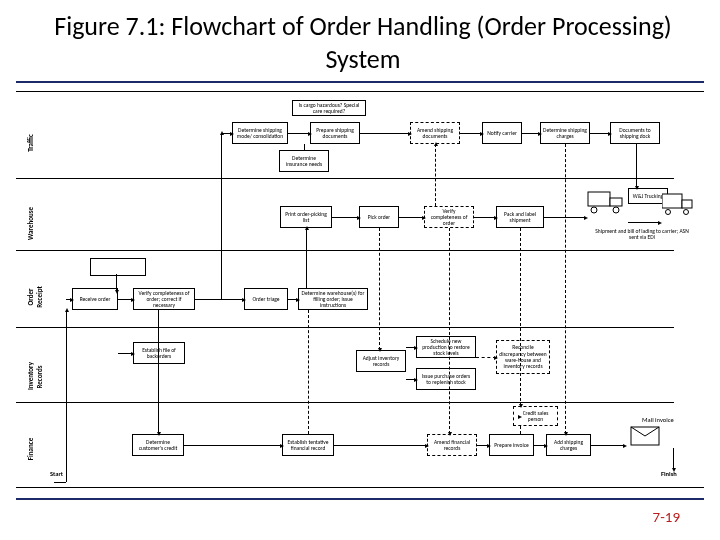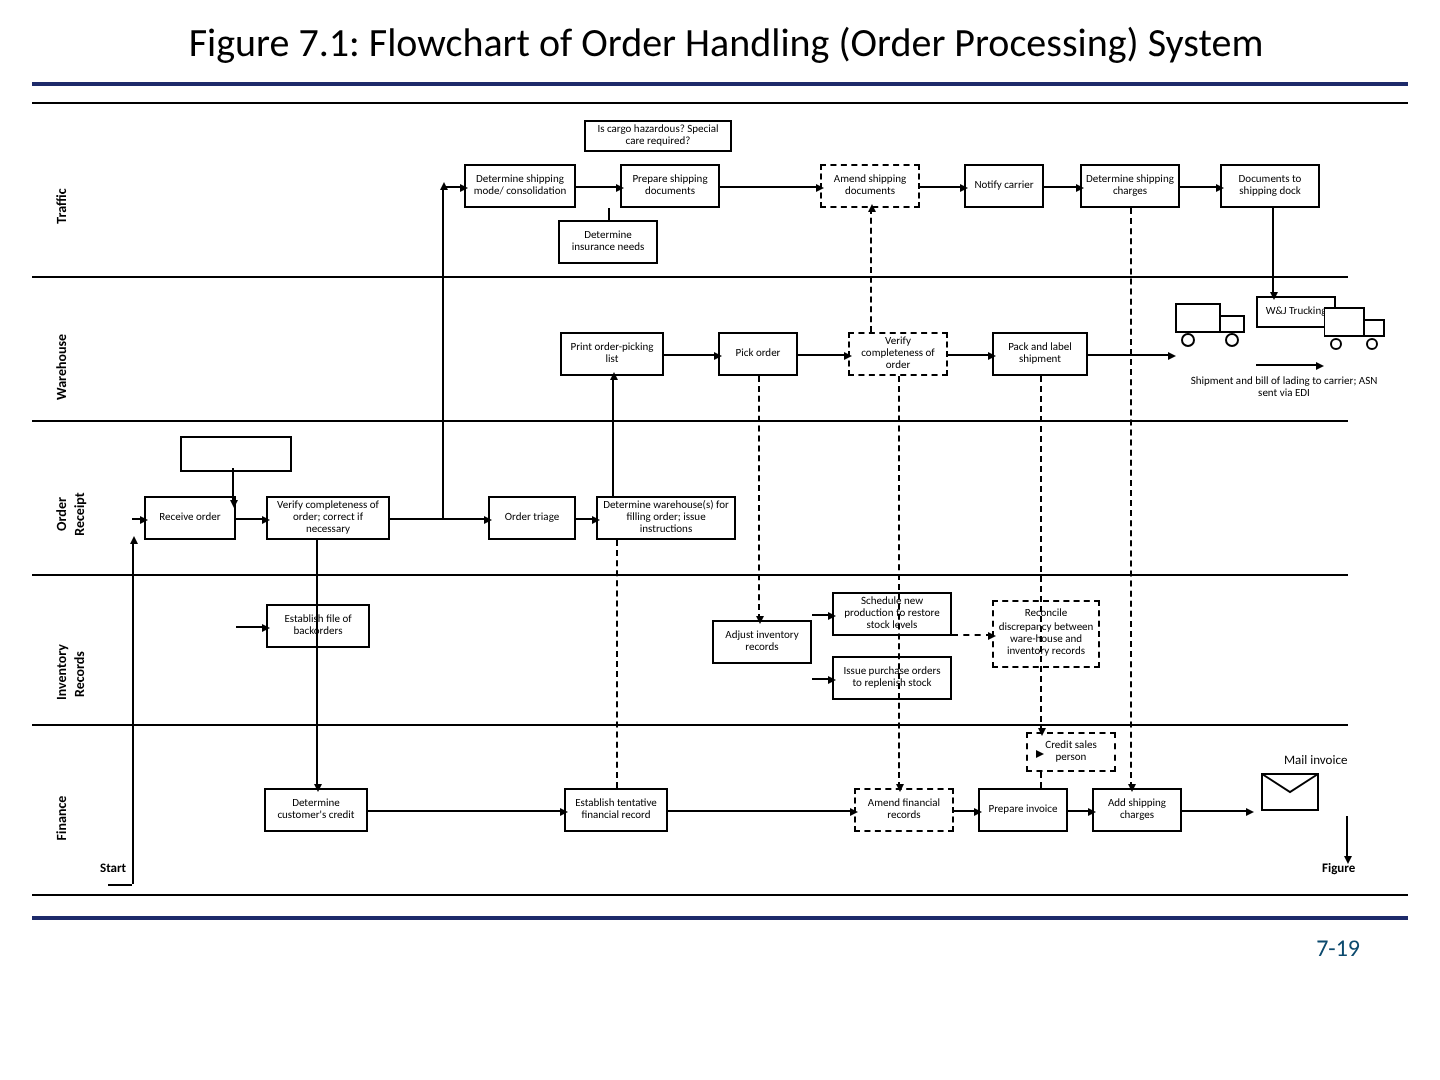--- a/index.html
+++ b/index.html
@@ -1,19 +1,19 @@
 <!DOCTYPE html>
 <html><head>
 <meta charset="utf-8">
 <style>
   body { margin:0; font-family: Calibri, Arial, sans-serif; width:720px; height:540px; background:#fff; }
-  .title { font-size:20px; text-align:center; padding:10px 30px 4px 36px; line-height:1.25; }
+  .title { font-size:26px; text-align:center; padding:10px 30px 4px 36px; line-height:1.25; }
   .hr-thick { height:2px; background:#1d2a6a; margin:2px 16px 8px 16px; }
   .hr-thick2 { height:2px; background:#1d2a6a; margin:10px 16px 4px 16px; }
-  .pagefoot { font-size:12px; text-align:right; padding:4px 40px 0 0; color:#0c4a6e; }
+  .pagefoot { font-size:15px; text-align:right; padding:4px 40px 0 0; color:#b91c1c; }
   .canvas { position:relative; margin:0 16px; border-top:1.5px solid #000; border-bottom:1.5px solid #000; height:395px; }
   .lane-line { position:absolute; left:0; right:30px; height:0; border-top:1px solid #000; }
   .lane-label { position:absolute; left:4px; width:26px; font-size:7px; font-weight:bold; color:#000; transform:rotate(-90deg); transform-origin:left top; text-align:center; }
   .box { position:absolute; border:1px solid #000; background:#fff; font-size:5.5px; line-height:1.15; text-align:center; display:flex; align-items:center; justify-content:center; padding:1px 2px; box-sizing:border-box; }
   .dashedbox { border-style:dashed; }
   .txt { position:absolute; font-size:6.5px; color:#000; }
   .txt-bold { font-weight:bold; }
   .arrow-h { position:absolute; height:0; border-top:1px solid #000; }
   .arrow-h.dash { border-top:1px dashed #000; }
   .arrow-v { position:absolute; width:0; border-left:1px solid #000; }
@@ -36,21 +36,21 @@
   <div class="lane-line" style="top:235px"></div>
   <div class="lane-line" style="top:310px"></div>
 
   <div class="lane-label" style="top:64px;left:10px">Traffic</div>
   <div class="lane-label" style="top:148px;left:10px">Warehouse</div>
   <div class="lane-label" style="top:218px;left:10px">Order Receipt</div>
   <div class="lane-label" style="top:298px;left:10px">Inventory Records</div>
   <div class="lane-label" style="top:370px;left:10px">Finance</div>
 
   <div class="txt txt-bold" style="left:34px;top:378px">Start</div>
-  <div class="txt txt-bold" style="left:645px;top:378px">Figure</div>
+  <div class="txt txt-bold" style="left:645px;top:378px">Finish</div>
   <div class="txt" style="left:86px;top:175px">EDI orders</div>
   <div class="txt" style="left:626px;top:324px">Mail invoice</div>
 
   <div class="box" style="left:116px;top:342px;width:52px;height:22px">Determine customer's credit</div>
   <div class="box" style="left:266px;top:342px;width:52px;height:22px">Establish tentative financial record</div>
   <div class="box dashedbox" style="left:411px;top:342px;width:50px;height:22px">Amend financial records</div>
   <div class="box" style="left:473px;top:342px;width:45px;height:22px">Prepare invoice</div>
   <div class="box" style="left:530px;top:342px;width:45px;height:22px">Add shipping charges</div>
   <div class="box dashedbox" style="left:497px;top:314px;width:45px;height:20px">Credit sales person</div>
 

